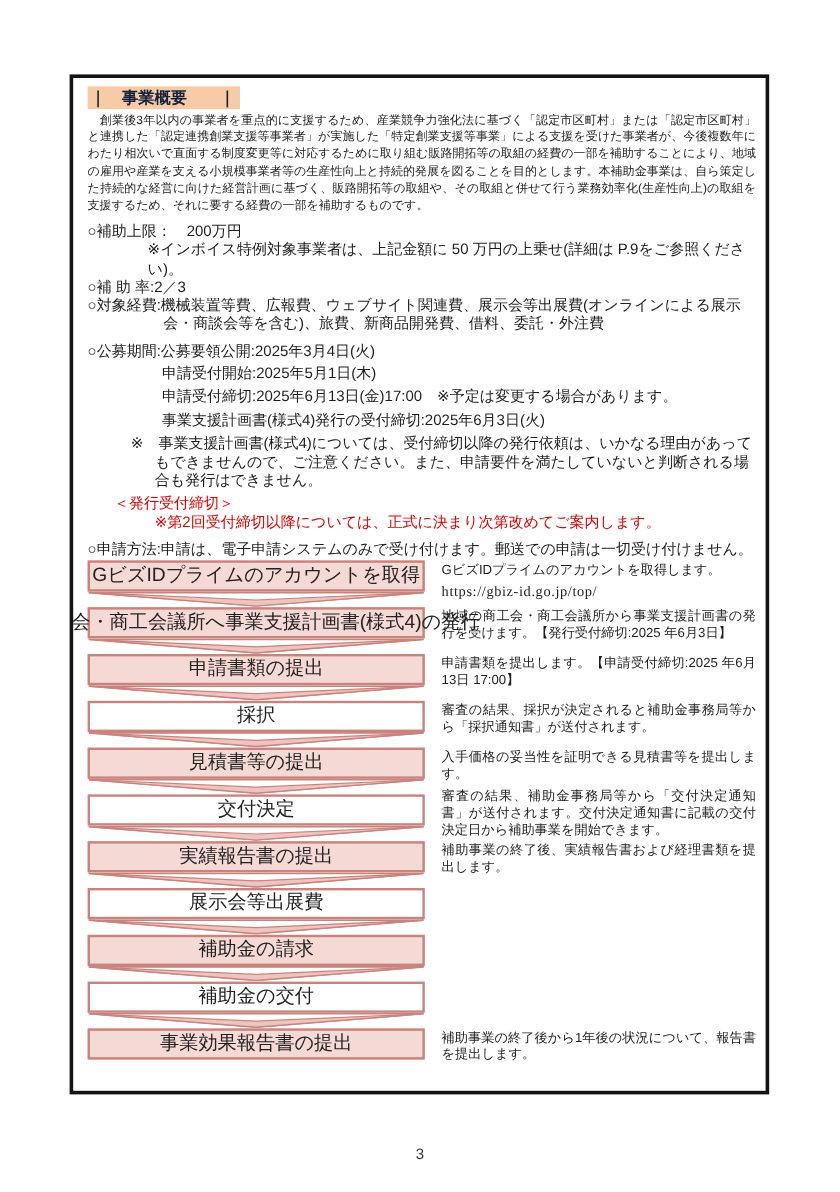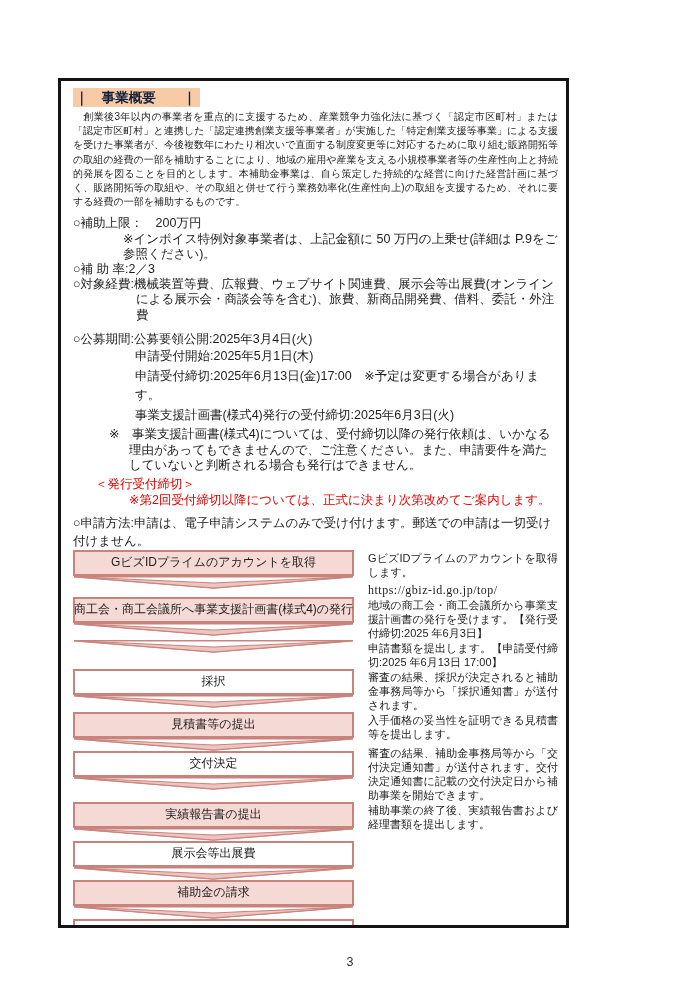--- a/index.html
+++ b/index.html
@@ -2,23 +2,23 @@
 <html><head>
 <meta charset="utf-8">
 <style>
   html,body{margin:0;padding:0;}
   body{
     width:700px;height:993px;position:relative;background:#ffffff;
     font-family:"Liberation Sans","DejaVu Sans",sans-serif;
     color:#1d1d1d;
   }
   .sheet{
-    position:absolute;left:58px;top:62px;width:511px;height:850px;
+    position:absolute;left:58px;top:62px;width:583px;height:850px;
     box-sizing:border-box;border:3px solid #141414;
-    padding:5px 8px 0 12px;overflow:hidden;margin-top:16px;
+    padding:5px 8px 0 12px;overflow:hidden;
   }
   .section-heading{
     display:inline-block;background:#f6cba6;color:#14213d;
     font-weight:bold;font-size:13.5px;line-height:17px;
     padding:1px 4px 1px 2px;margin:2px 0 3px 0;white-space:pre;
   }
   .overview{
     font-size:10px;line-height:14.2px;text-align:justify;
     word-break:break-all;margin:0 0 7px 0;
   }
@@ -35,21 +35,21 @@
   .red{color:#e00000;}
   .future-head{padding-left:22px;margin-top:3px;}
   .future-note{padding-left:56px;line-height:17.5px;}
   .method-line{margin-top:4px;line-height:18px;}
   .flow-label{margin-top:3px;margin-bottom:3px;}
   .flow-row{display:flex;align-items:flex-start;}
   .flow-left{width:281px;flex:0 0 281px;}
   .flow-box{
     box-sizing:border-box;height:26px;border:2px solid #c9837d;
     display:flex;align-items:center;justify-content:center;
-    font-size:12px;color:#222;background:#ffffff;
+    font-size:16px;color:#222;background:#ffffff;
     white-space:nowrap;
   }
   .flow-box.pink{background:#f5d9d5;}
   .flow-arrow{display:block;width:100%;height:13px;}
   .flow-note{
     flex:1;padding-left:14px;padding-top:1px;
     font-size:11px;line-height:14px;text-align:justify;word-break:break-all;
   }
   .flow-note .url{
     font-family:"Liberation Serif","DejaVu Serif",serif;
@@ -109,20 +109,21 @@
         <svg class="flow-arrow" viewBox="0 0 280 13" preserveAspectRatio="none">
             <polygon points="1,0.8 279,0.8 140,12" fill="#ffffff" stroke="#c9837d" stroke-width="1.4"></polygon>
             <polygon points="1,0.8 140,7 279,0.8 140,12" fill="#edc4bf" stroke="#c9837d" stroke-width="1"></polygon>
           </svg>
       </div>
       <div class="flow-note">地域の商工会・商工会議所から事業支援計画書の発行を受けます。【発行受付締切:2025 年6月3日】</div>
     </div>
 
     <div class="flow-row">
       <div class="flow-left">
+        <div class="flow-box pink">申請書類の提出</div>
         <svg class="flow-arrow" viewBox="0 0 280 13" preserveAspectRatio="none">
             <polygon points="1,0.8 279,0.8 140,12" fill="#ffffff" stroke="#c9837d" stroke-width="1.4"></polygon>
             <polygon points="1,0.8 140,7 279,0.8 140,12" fill="#edc4bf" stroke="#c9837d" stroke-width="1"></polygon>
           </svg>
       </div>
       <div class="flow-note">申請書類を提出します。【申請受付締切:2025 年6月13日 17:00】</div>
     </div>
 
     <div class="flow-row">
       <div class="flow-left">

